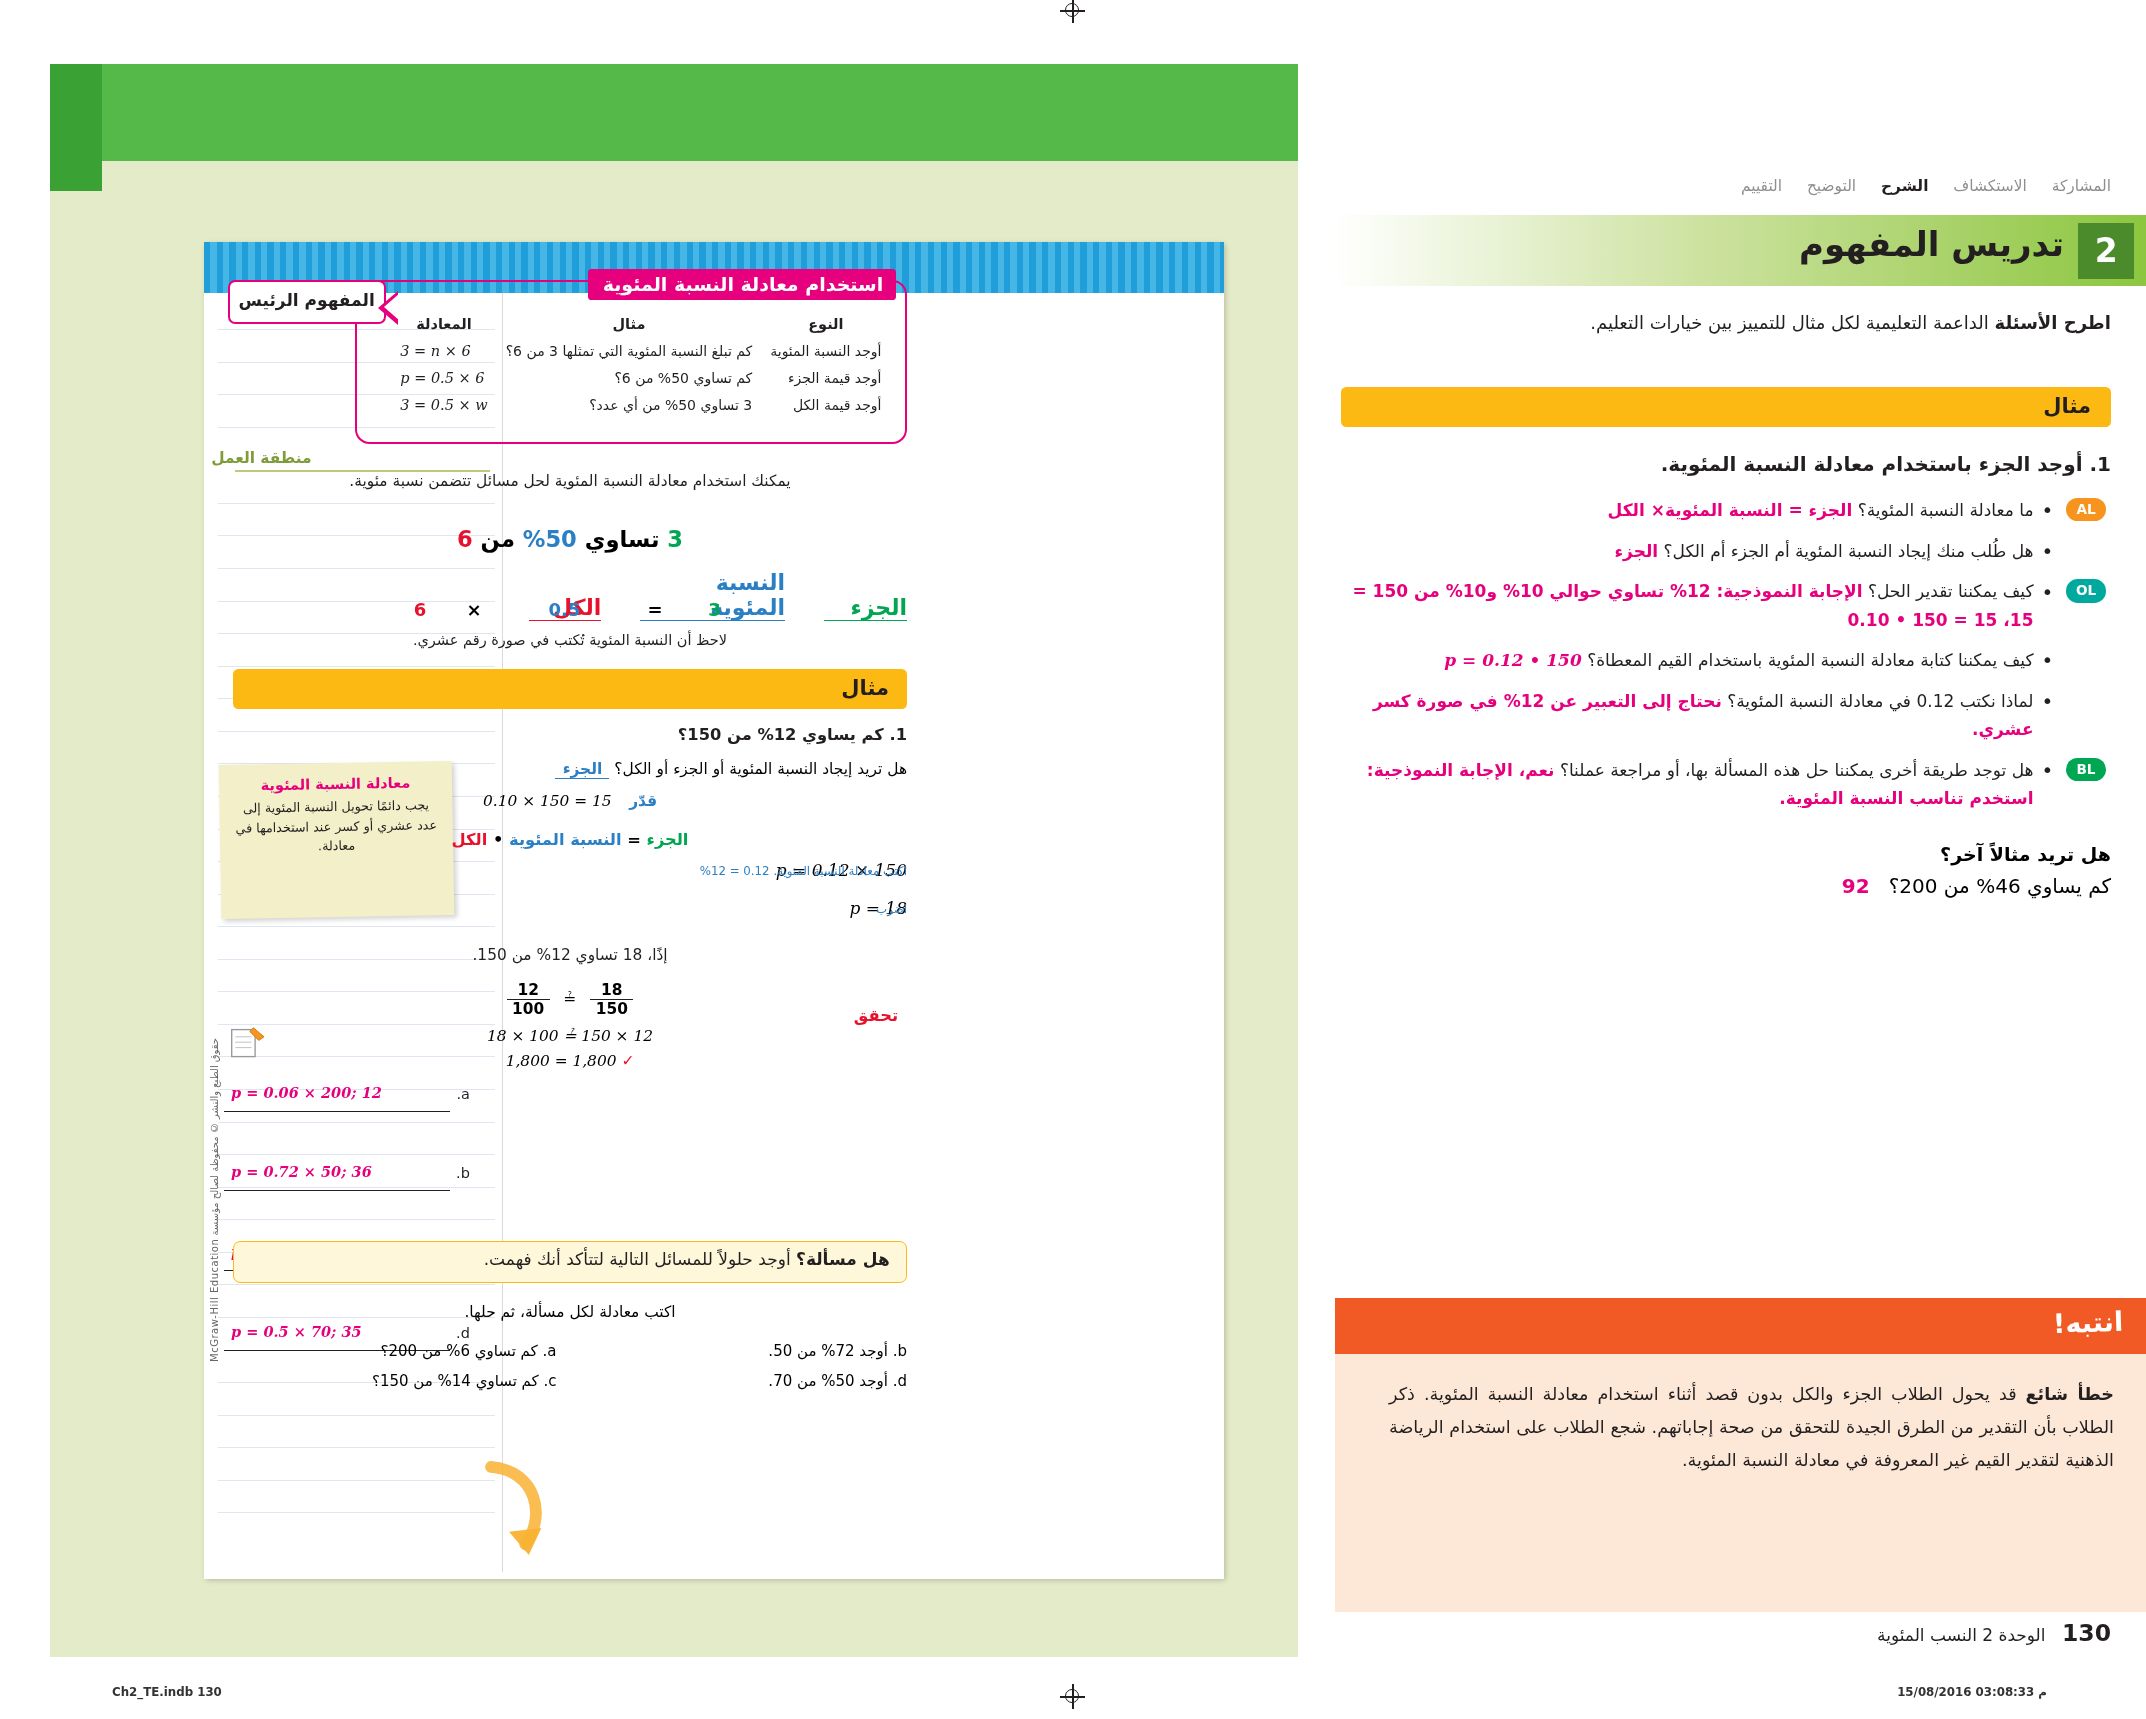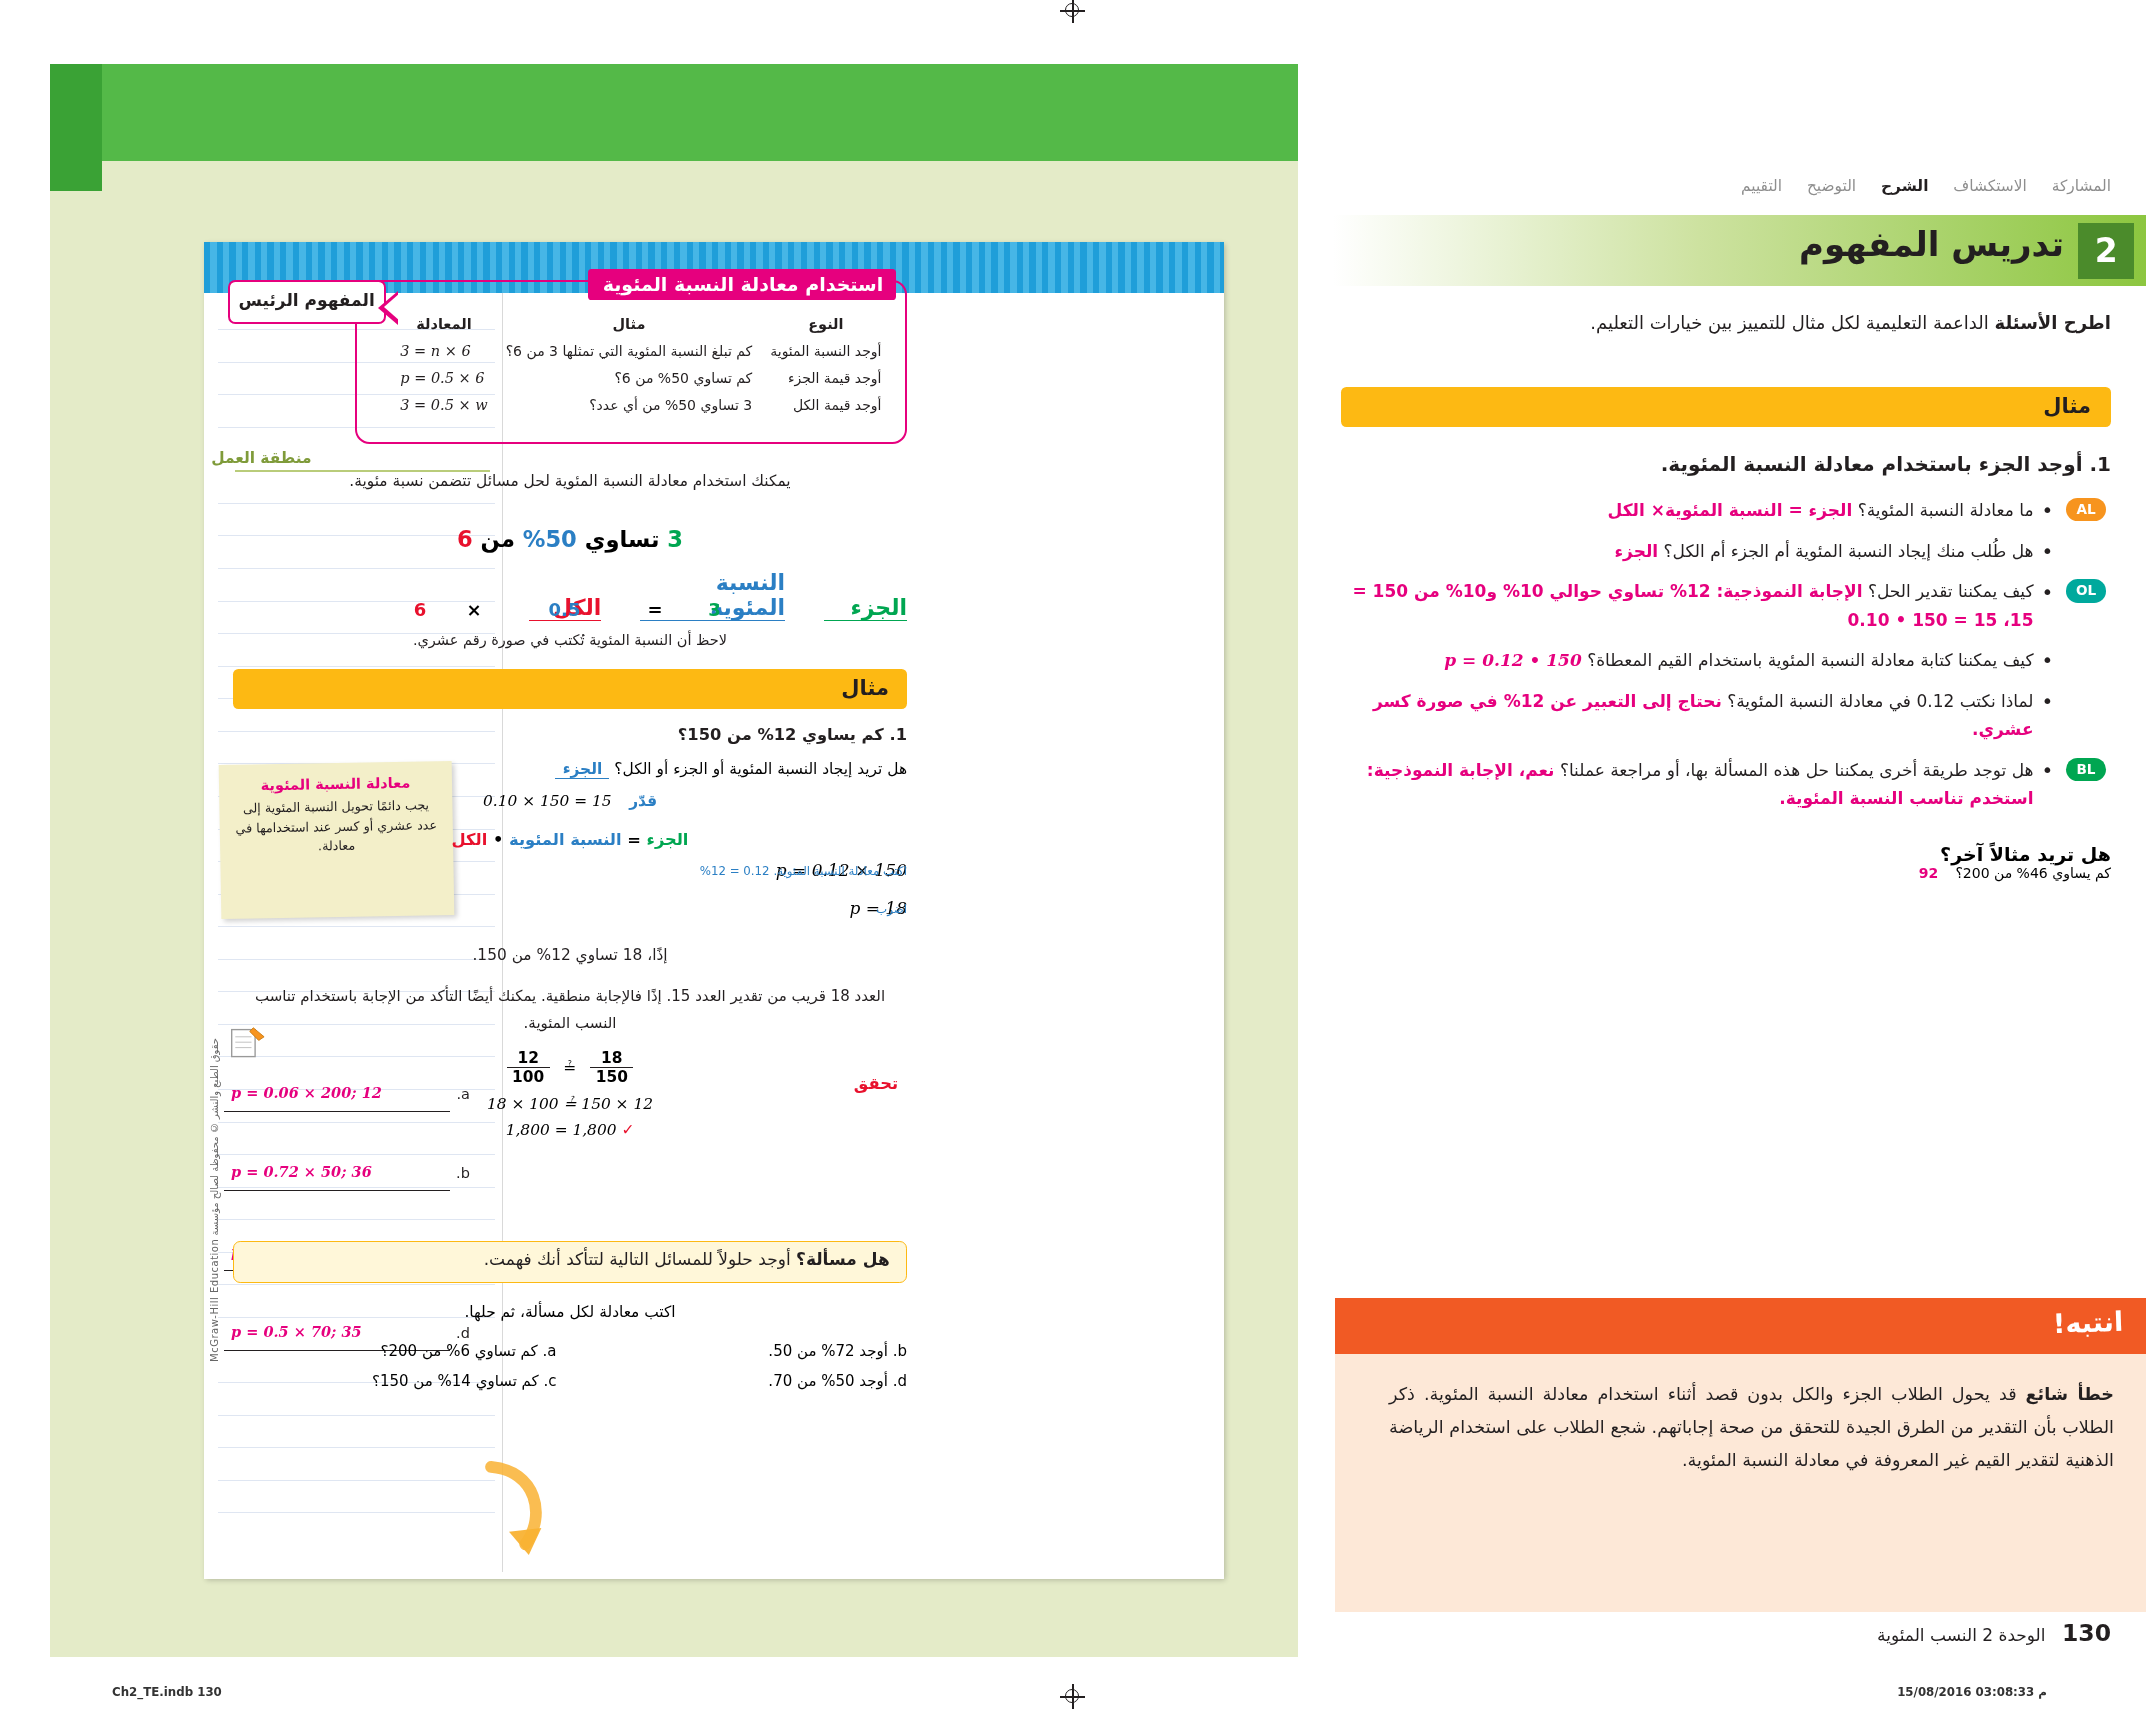--- a/index.html
+++ b/index.html
@@ -317,21 +317,20 @@
             <div style="font-size:17px;" class="mono">p  =   0.12   ×   150</div>
             <div style="position:absolute;right:0;top:3.6px;font-size:11.8px;" class="b">اكتب معادلة النسبة المئوية. 0.12 = 12%</div>
           </div>
           <div style="position:relative;margin-top:9px;height:29px;">
             <div style="text-align:center;font-size:17px;" class="mono">p  =    18</div>
             <div style="position:absolute;right:0;top:3.6px;font-size:11.8px;" class="b">اضرب</div>
           </div>
 
           <div class="para" style="margin-top:14.5px;text-align:center;font-size:15.4px;">إذًا، 18 تساوي 12% من 150.</div>
 
-          <div class="para" style="margin-top:14.5px;font-size:15px;text-align:center;line-height:1.8;">العدد 18 قريب من تقدير العدد 15. إذًا فالإجابة منطقية. يمكنك أيضًا التأكد من الإجابة باستخدام تناسب النسب المئوية.</div>
 
           <div style="position:relative;margin-top:12.7px;height:100px;">
             <div class="r" style="position:absolute;right:9px;top:25px;font-size:16.3px;font-weight:bold;">تحقق</div>
             <div style="text-align:center;font-size:15.4px;">
               <span style="display:inline-block;text-align:center;vertical-align:middle;">
                 <span style="display:block;border-bottom:1.3px solid #231f20;padding:0 5.4px;" class="ltr">18</span>
                 <span style="display:block;padding:0 5.4px;" class="ltr">150</span>
               </span>
               <span style="display:inline-block;vertical-align:middle;margin:0 9px;">≟</span>
               <span style="display:inline-block;text-align:center;vertical-align:middle;">
@@ -438,21 +437,21 @@
           <span class="ans">نحتاج إلى التعبير عن 12% في صورة كسر عشري.</span>
         </li>
         <li>
           <span class="pill bl">BL</span>
           <span>هل توجد طريقة أخرى يمكننا حل هذه المسألة بها، أو مراجعة عملنا؟</span>
           <span class="ans">نعم، الإجابة النموذجية: استخدم تناسب النسبة المئوية.</span>
         </li>
       </ul>
 
       <div style="margin-top:31px;font-size:19px;font-weight:bold;">هل تريد مثالاً آخر؟</div>
-      <div style="font-size:14px;">
+      <div style="margin-top:9px;font-size:20px;">
         <span>كم يساوي 46% من 200؟</span>
         <span class="ans" style="margin-right:12.7px;">92</span>
       </div>
     </div>
 
     <div class="caution">
       <div class="caution-bar">
         <div class="t">انتبه!</div>
       </div>
       <div class="caution-body">

